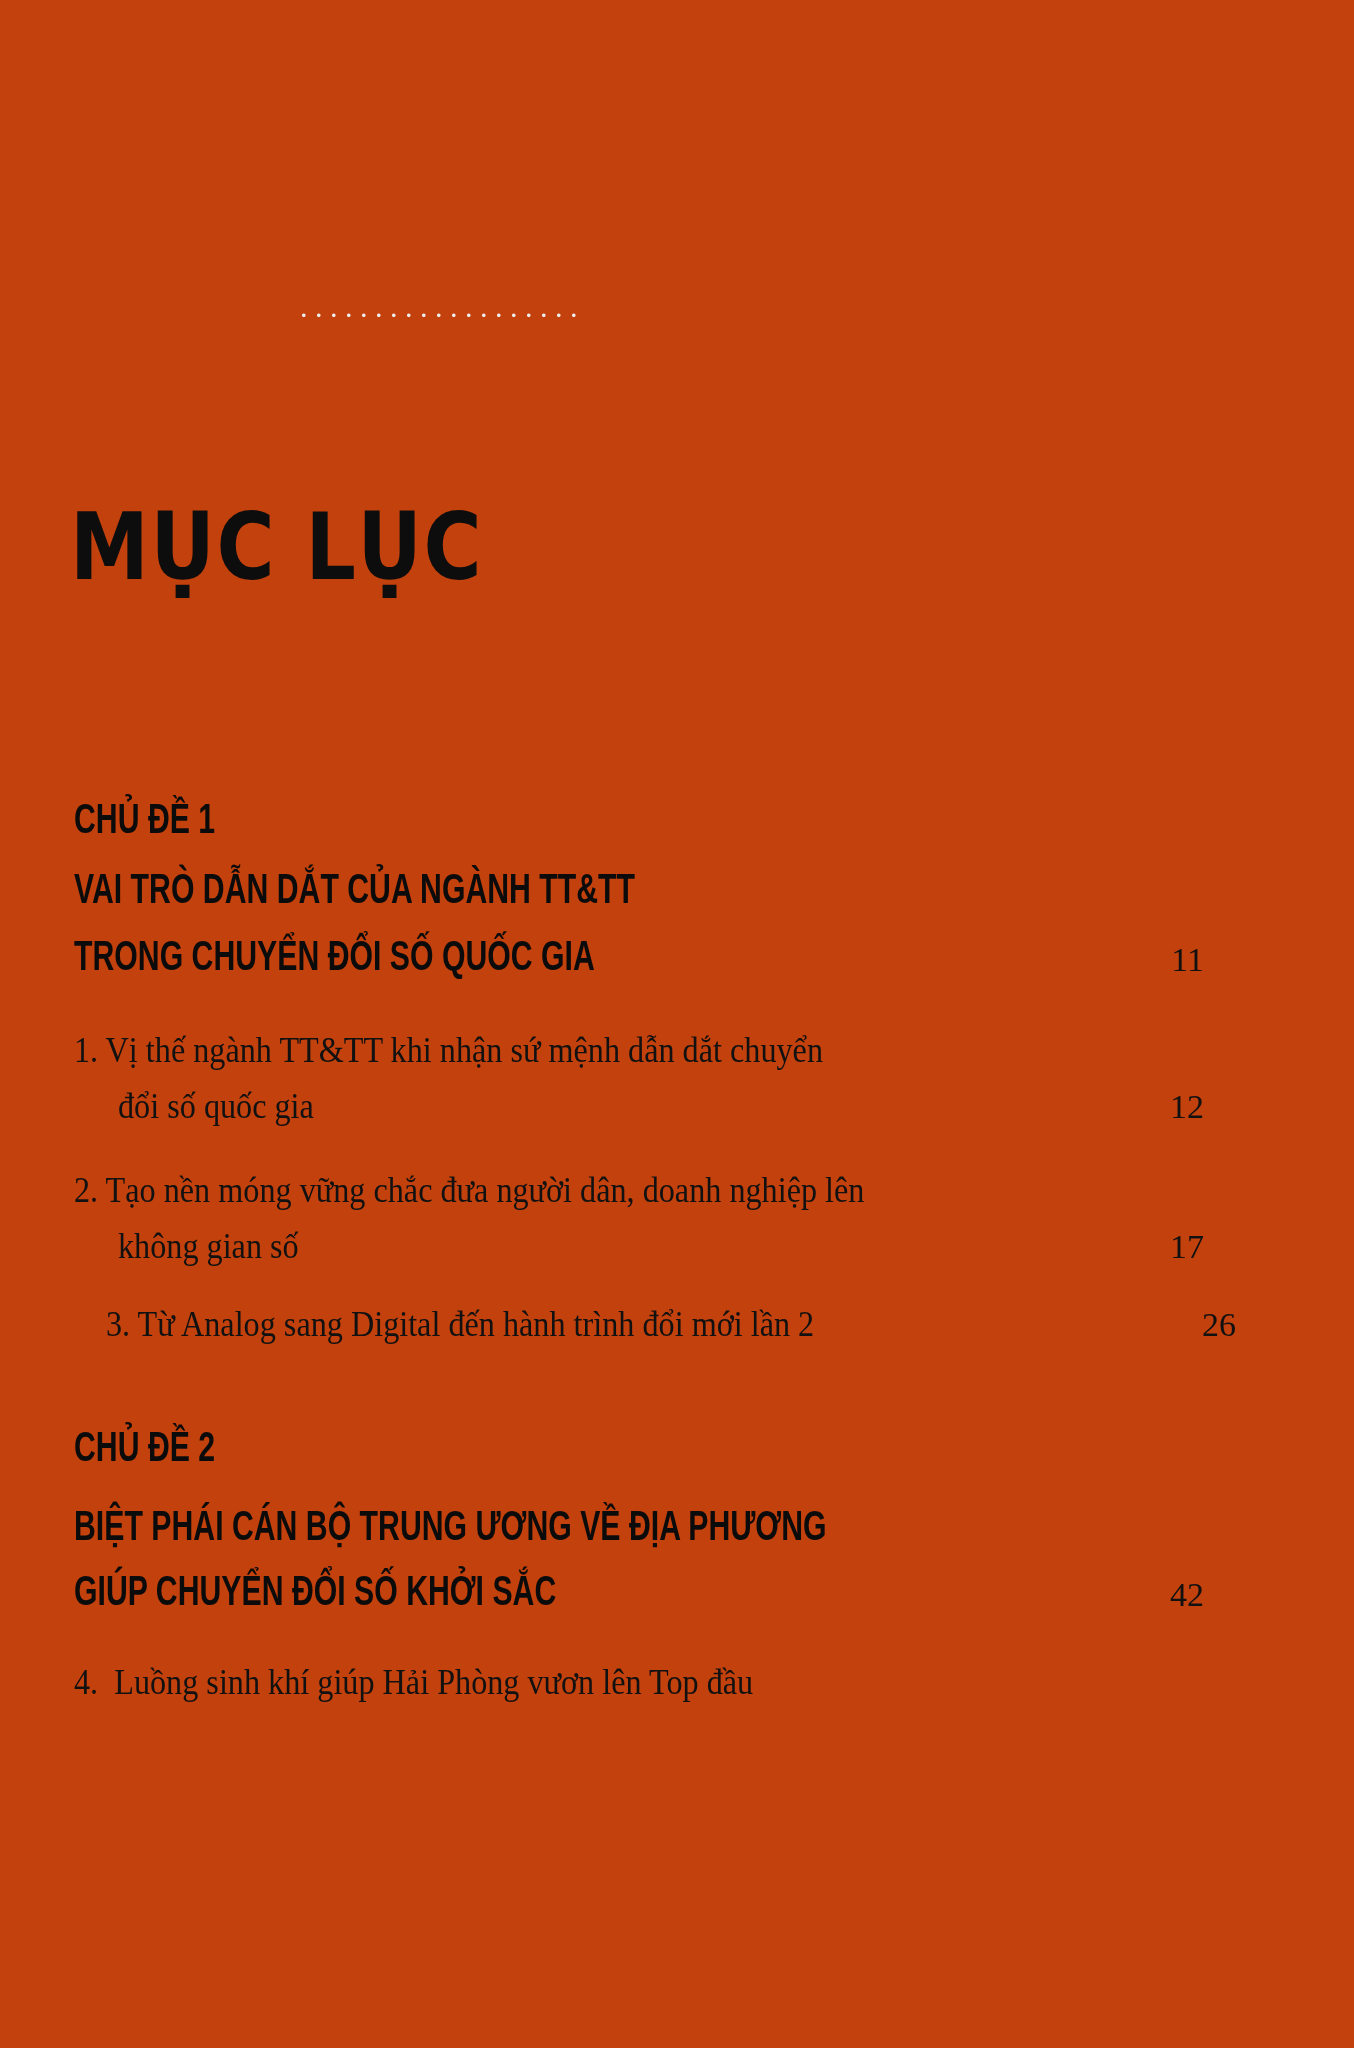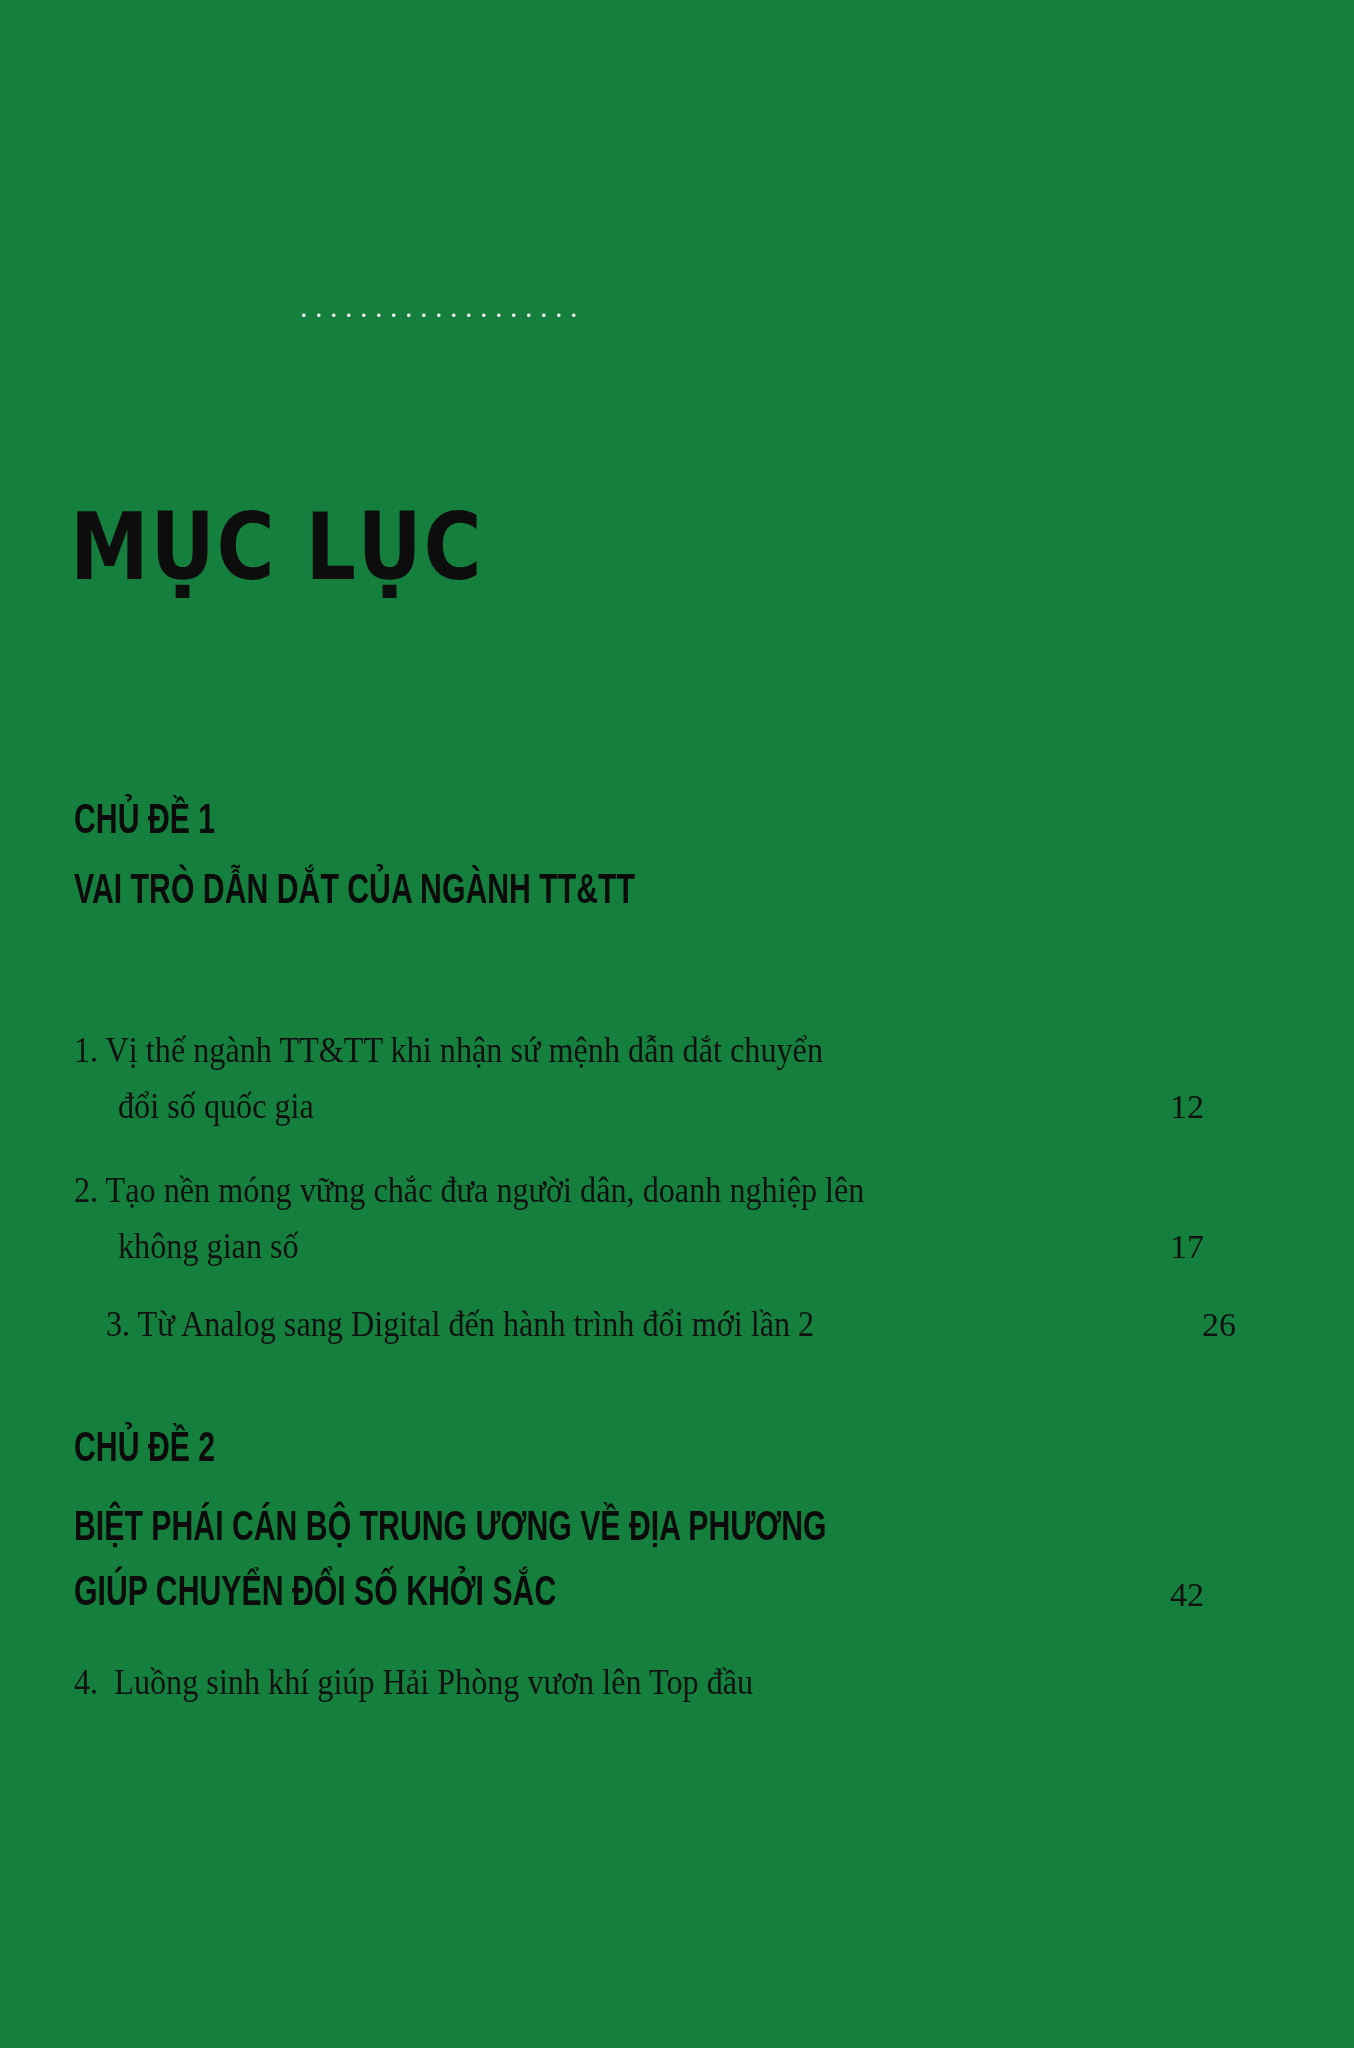--- a/index.html
+++ b/index.html
@@ -11,21 +11,21 @@
     width: 1354px;
     height: 2048px;
     position: relative;
     overflow: hidden;
     color: #111111;
   }
   .page {
     position: absolute;
     left: 0; top: 0;
     width: 1354px; height: 2048px;
-    background: #15803d;
+    background: #c2410c;
   }
   
   .ghost {
     position: absolute;
     color: #ececec;
     font-family: "Liberation Serif", serif;
     font-size: 30px;
     white-space: nowrap;
     transform: scaleX(-1);
     pointer-events: none;
@@ -99,20 +99,24 @@
   <h1 class="title">MỤC LỤC</h1>
 
 
   <div class="row" style="top:800px; height:40px;">
     <span class="text topic">CHỦ ĐỀ 1</span>
   </div>
 
   <div class="row" style="top:870px; height:40px;">
     <span class="text topic">VAI TRÒ DẪN DẮT CỦA NGÀNH TT&amp;TT</span>
   </div>
+  <div class="row" style="top:937px; height:40px;">
+    <span class="text topic">TRONG CHUYỂN ĐỔI SỐ QUỐC GIA</span>
+    <span class="pg">11</span>
+  </div>
 
   <div class="row" style="top:1028px; height:40px;">
     <span class="text entry">1. Vị thế ngành TT&amp;TT khi nhận sứ mệnh dẫn dắt chuyển</span>
   </div>
   <div class="row" style="top:1084px; height:40px;">
     <span class="text entry indent">đổi số quốc gia</span>
     <span class="pg">12</span>
   </div>
 
   <div class="row" style="top:1168px; height:40px;text-align:right;">

